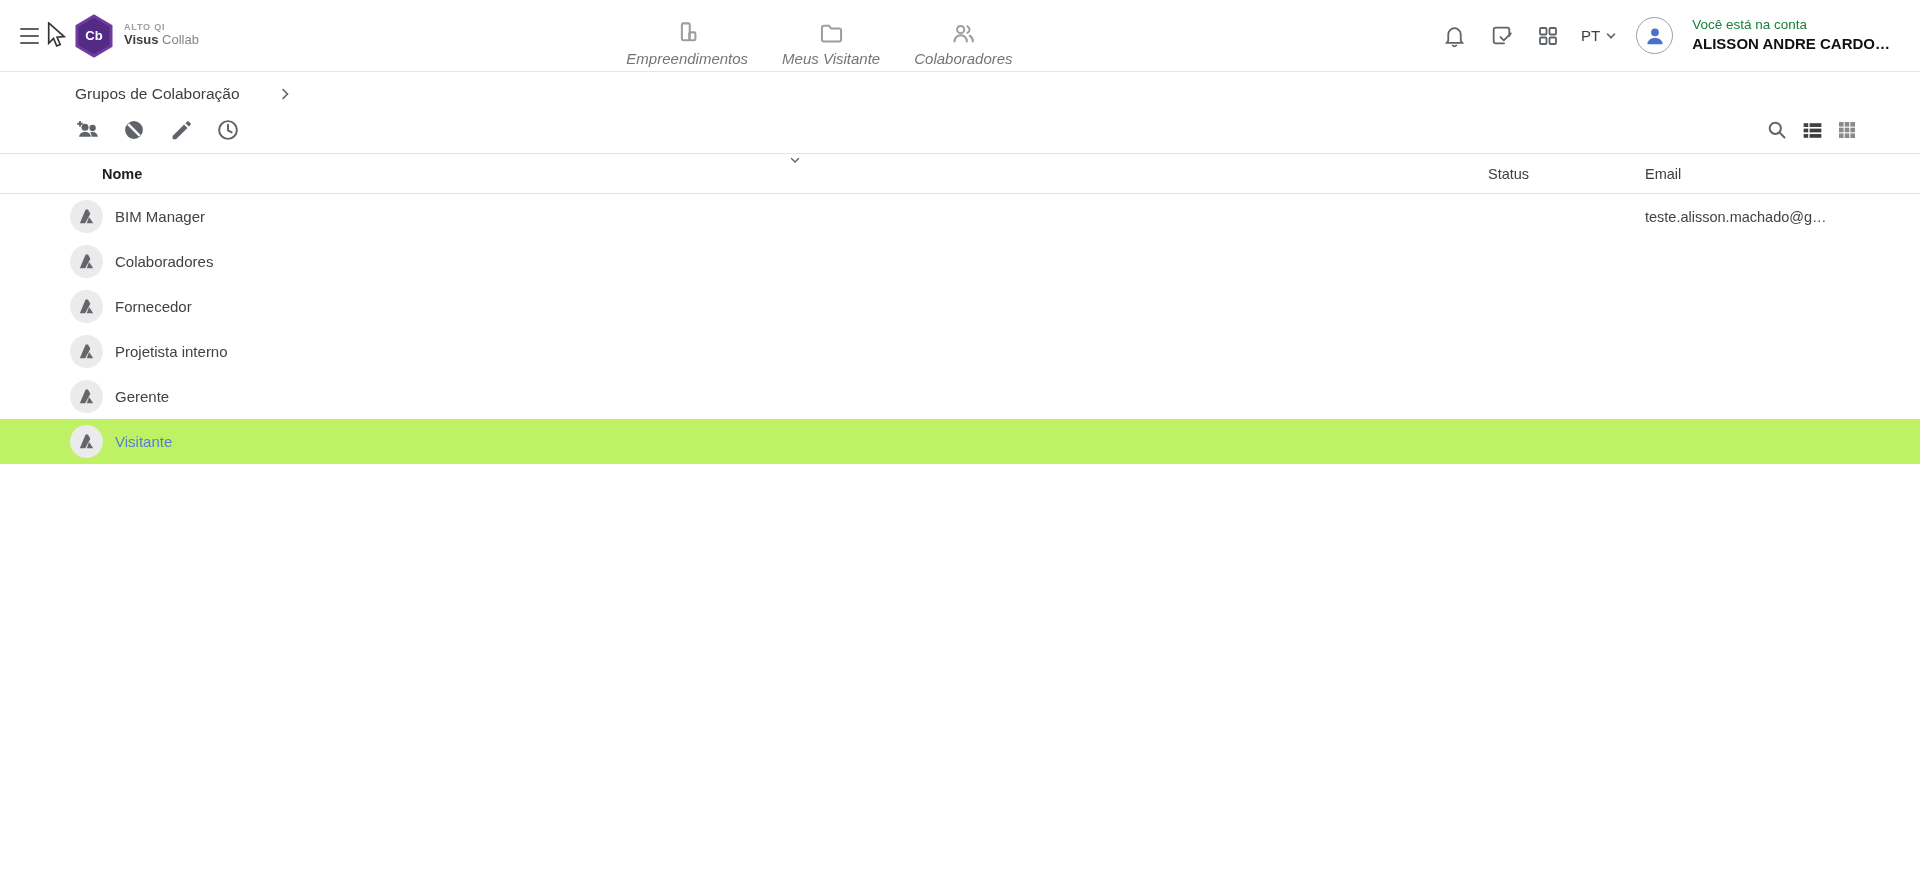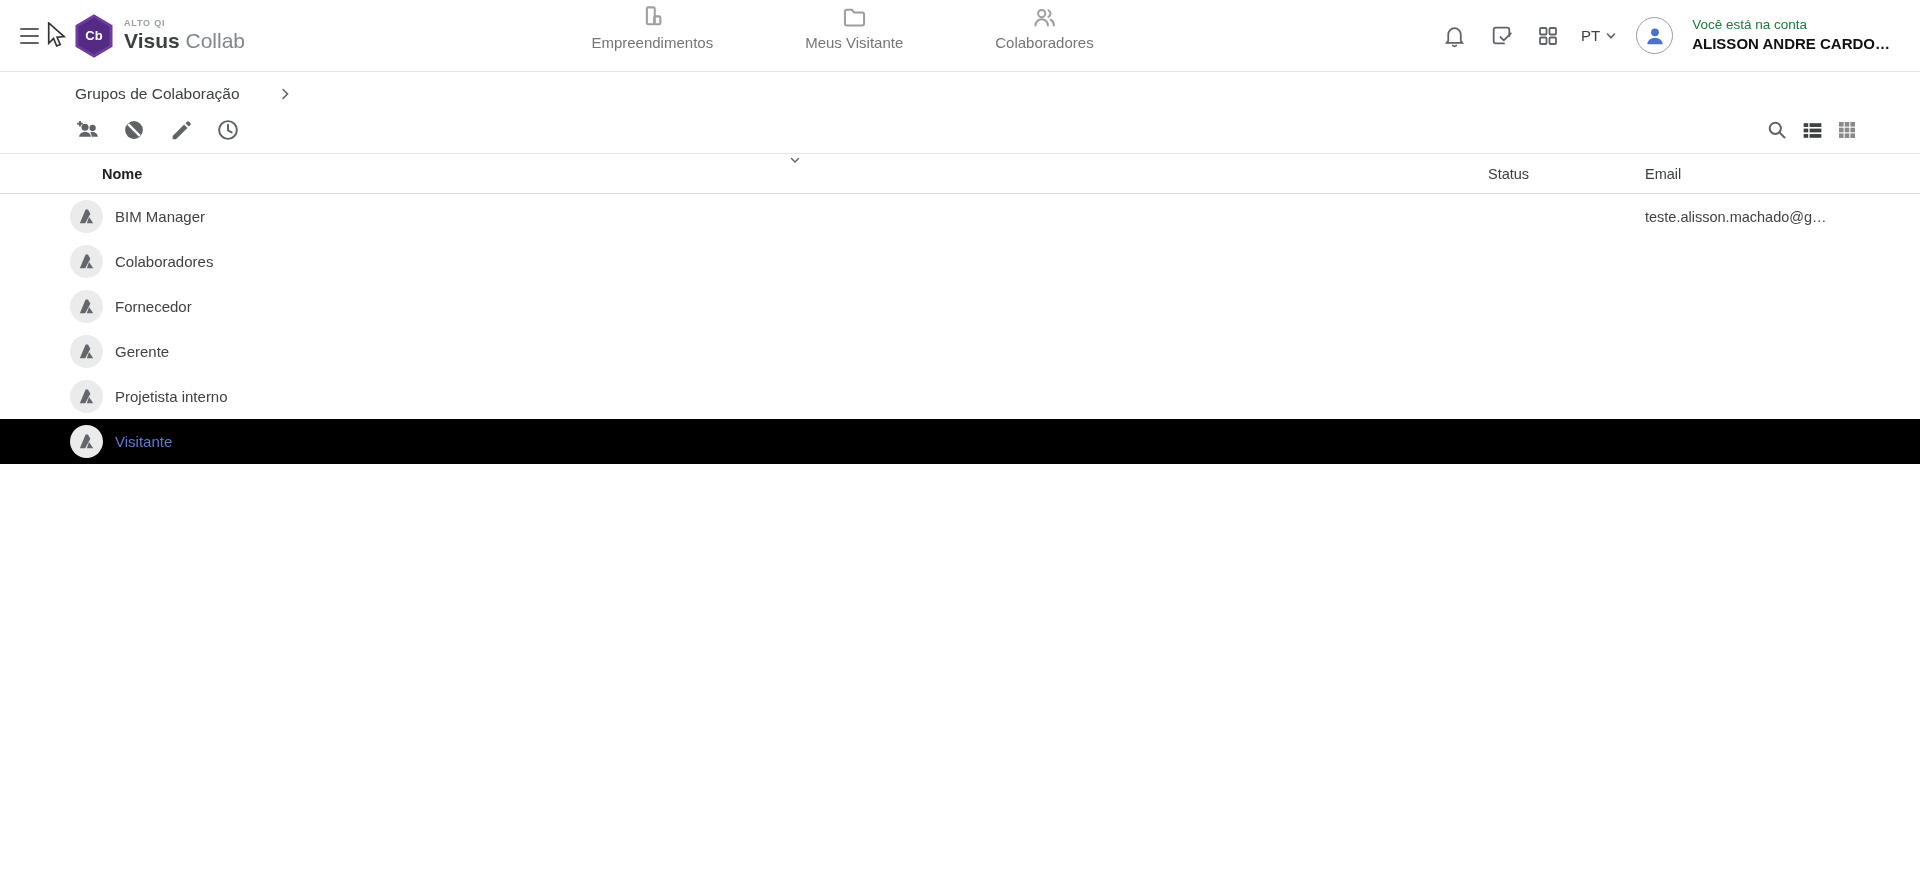--- a/index.html
+++ b/index.html
@@ -12,25 +12,25 @@
   .menu-btn { width:30px; height:30px; display:flex; flex-direction:column;
               justify-content:center; gap:5px; cursor:pointer; }
   .menu-btn span { display:block; width:19px; height:2px; background:#5f6368; border-radius:1px; }
   .cursor { position:absolute; left:46px; top:22px; pointer-events:none; z-index:5; }
   .logo { display:flex; align-items:center; margin-left:24px; }
   .logo-badge { position:relative; width:40px; height:44px; display:flex;
                 align-items:center; justify-content:center; }
   .logo-badge .cb { position:absolute; color:#fff; font-weight:bold; font-size:13px; }
   .logo-text { margin-left:10px; line-height:1.1; }
   .logo-text .top { font-size:9px; letter-spacing:.8px; color:#9aa0a6; font-weight:600; }
-  .logo-text .main { font-size:21px; color:#80868b; }
+  .logo-text .main { font-size:13px; color:#80868b; }
   .logo-text .main b { color:#3c4043; font-weight:700; }
 
-  .topnav { flex:1; display:flex; justify-content:center; gap:88px; align-self:stretch;
-            align-items:flex-start; }
+  .topnav { flex:1; display:flex; justify-content:center; gap:30px; align-self:stretch;
+            align-items:flex-end;font-style:italic; }
   .nav-item { display:flex; flex-direction:column; align-items:center; gap:3px;
               color:#757575; font-size:15px; cursor:pointer; padding:4px 2px; }
   .nav-item svg { stroke:#9e9e9e; }
 
   .appbar-right { display:flex; align-items:center; gap:19px; }
   .icon-btn { width:28px; height:28px; display:flex; align-items:center;
               justify-content:center; cursor:pointer; }
   .lang { display:flex; align-items:center; gap:5px; font-size:15px; color:#3c4043;
           font-weight:500; cursor:pointer; }
   .avatar-circle { width:37px; height:37px; border-radius:50%; border:1.5px solid #9aa0a6;
@@ -56,21 +56,21 @@
   .thead { display:flex; align-items:center; height:40px; padding:0 30px 0 102px;
            border-bottom:1px solid #e0e0e0; font-size:14.5px; }
   .th-name { flex:1; font-weight:700; color:#212121; position:relative; align-self:stretch;
              display:flex; align-items:center; }
   .sort-ind { position:absolute; left:50%; top:2px; transform:translateX(-50%); color:#5f6368; }
   .th-status { width:157px; color:#3c4043; }
   .th-email { width:245px; color:#3c4043; }
 
   .row { display:flex; align-items:center; height:45px; padding:0 30px 0 70px;
          font-size:15px; cursor:pointer; }
-  .row.selected { background:#000000; }
+  .row.selected { background:#bef264; }
   .row-avatar { width:33px; height:33px; border-radius:50%; background:#ebebeb;
                 display:flex; align-items:center; justify-content:center; flex:none; }
   .cell-name { flex:1; margin-left:12px; color:#424242; }
   .row.selected .cell-name { color:#5b7bd5; }
   .cell-status { width:157px; font-size:14.5px; color:#424242; }
   .cell-email { width:245px; font-size:14.5px; color:#424242; white-space:nowrap;
                 overflow:hidden; }
 </style>
 </head>
 <body>
@@ -282,37 +282,37 @@
     <div class="cell-email"></div>
   </div>
 
   <div class="row">
     <div class="row-avatar">
       <svg width="19" height="19" viewBox="0 0 32 32" fill="#63666a">
         <polygon points="14.5,4 18.5,4 22.5,11.5 13.8,27.5 4.8,27.5"></polygon>
         <polygon points="20.2,16.8 27.4,27.5 16.6,27.5"></polygon>
       </svg>
     </div>
+    <div class="cell-name">Projetista interno</div>
+    <div class="cell-status"></div>
+    <div class="cell-email"></div>
+  </div>
+
+  <div class="row">
+    <div class="row-avatar">
+      <svg width="19" height="19" viewBox="0 0 32 32" fill="#63666a">
+        <polygon points="14.5,4 18.5,4 22.5,11.5 13.8,27.5 4.8,27.5"></polygon>
+        <polygon points="20.2,16.8 27.4,27.5 16.6,27.5"></polygon>
+      </svg>
+    </div>
     <div class="cell-name">Gerente</div>
     <div class="cell-status"></div>
     <div class="cell-email"></div>
   </div>
 
-  <div class="row">
-    <div class="row-avatar">
-      <svg width="19" height="19" viewBox="0 0 32 32" fill="#63666a">
-        <polygon points="14.5,4 18.5,4 22.5,11.5 13.8,27.5 4.8,27.5"></polygon>
-        <polygon points="20.2,16.8 27.4,27.5 16.6,27.5"></polygon>
-      </svg>
-    </div>
-    <div class="cell-name">Projetista interno</div>
-    <div class="cell-status"></div>
-    <div class="cell-email"></div>
-  </div>
-
   <div class="row selected">
     <div class="row-avatar">
       <svg width="19" height="19" viewBox="0 0 32 32" fill="#63666a">
         <polygon points="14.5,4 18.5,4 22.5,11.5 13.8,27.5 4.8,27.5"></polygon>
         <polygon points="20.2,16.8 27.4,27.5 16.6,27.5"></polygon>
       </svg>
     </div>
     <div class="cell-name">Visitante</div>
     <div class="cell-status"></div>
     <div class="cell-email"></div>

